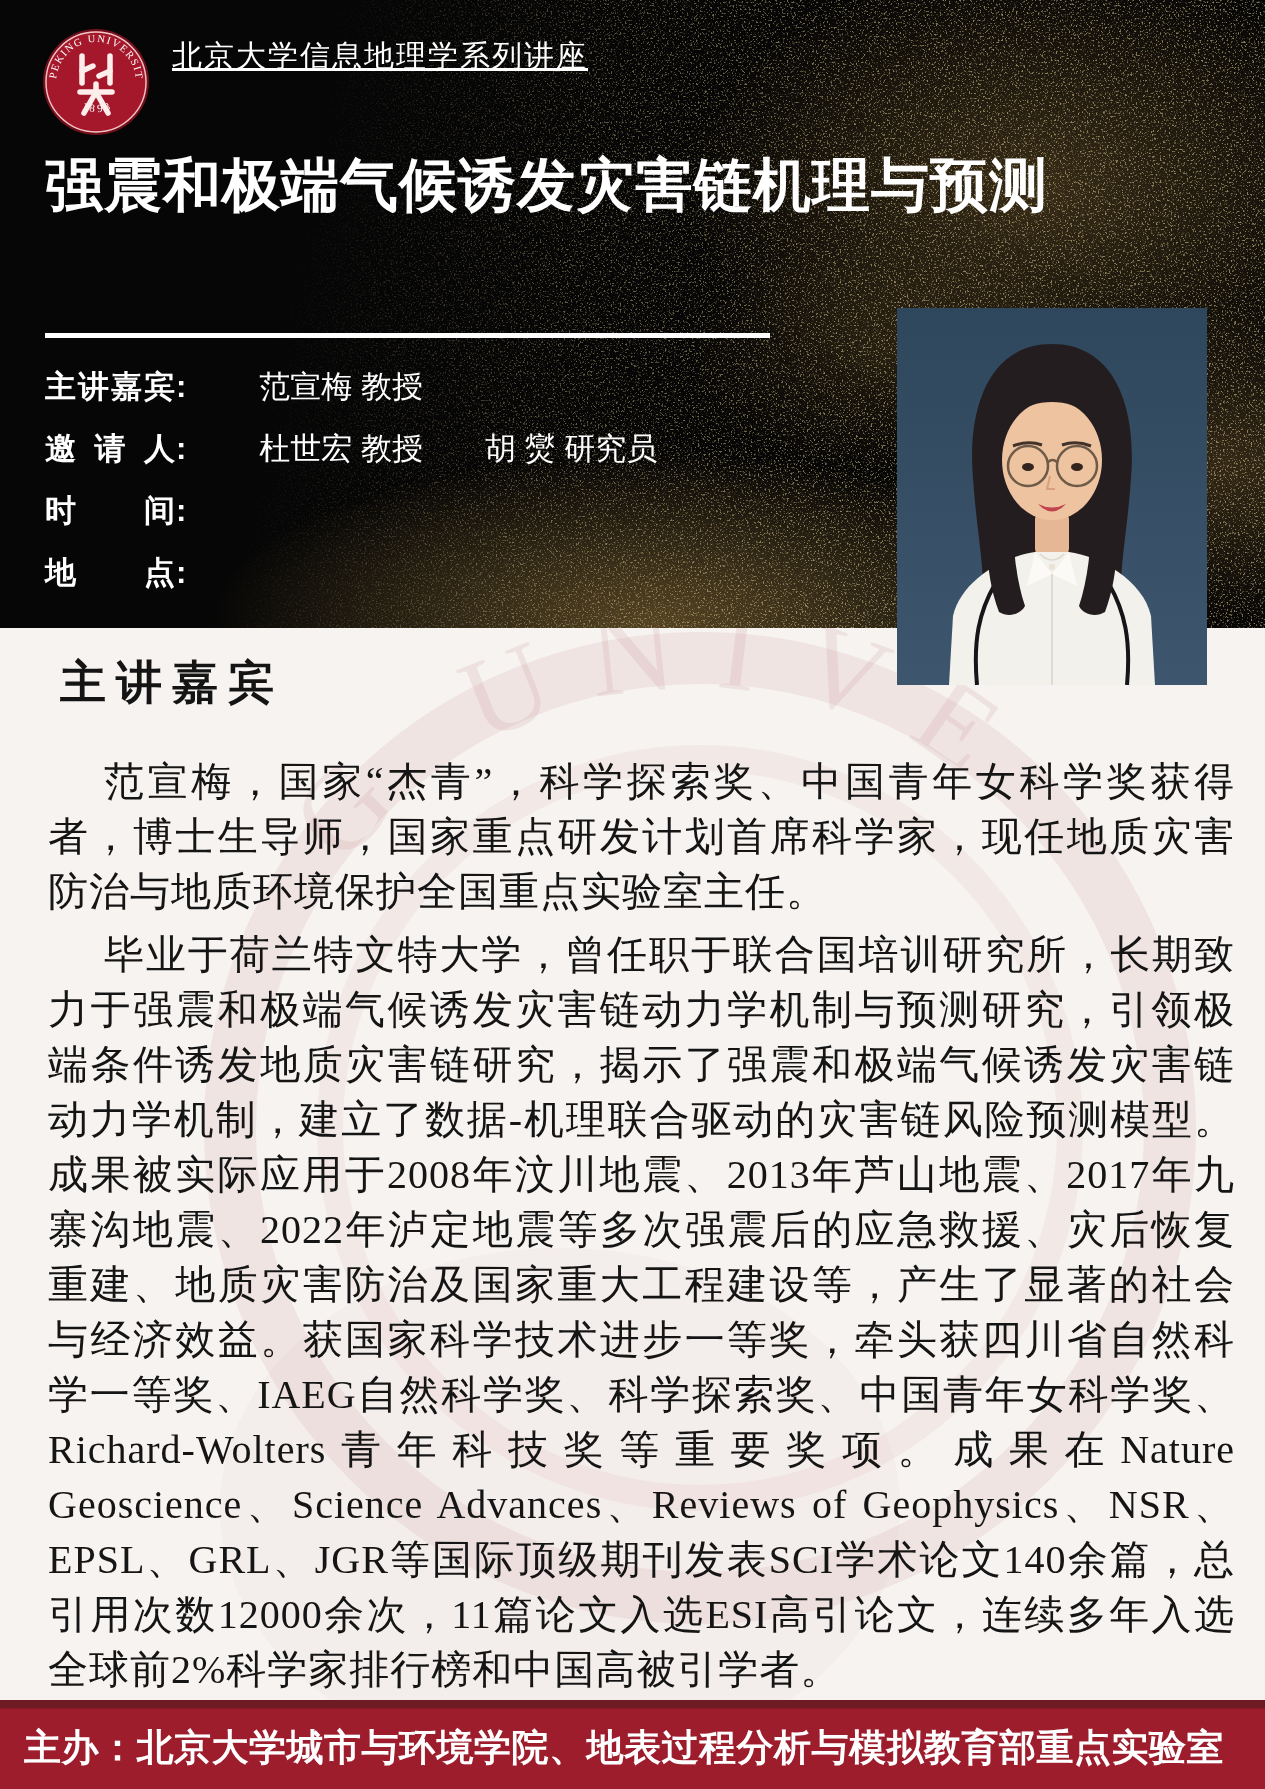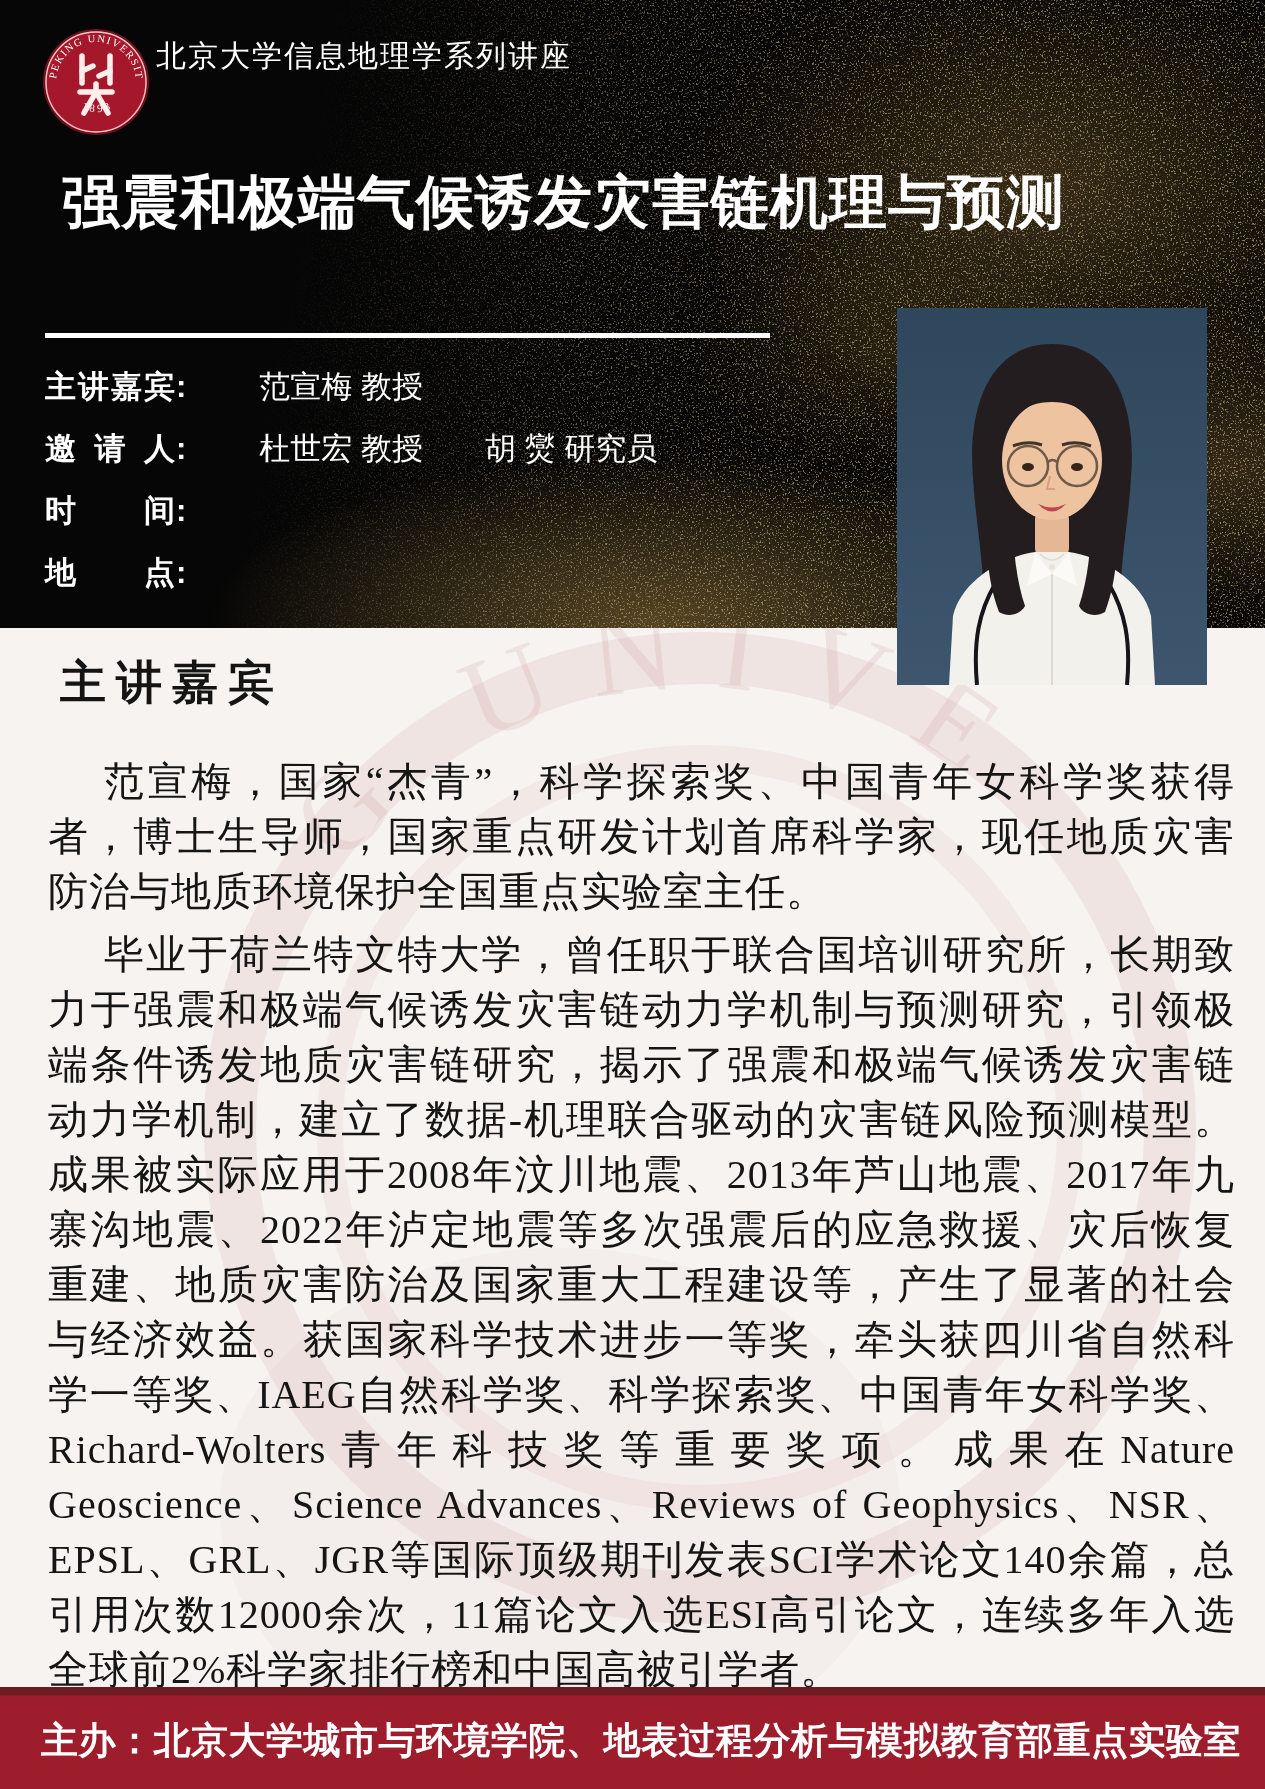--- a/index.html
+++ b/index.html
@@ -20,25 +20,25 @@
       radial-gradient(ellipse 280px 170px at 70% 56%, rgba(92,72,36,0.32), rgba(0,0,0,0) 70%);
   }
   .hero-noise{
     position:absolute;top:0;left:0;width:1265px;height:628px;
     opacity:.55;
     -webkit-mask-image:linear-gradient(100deg, transparent 24%, rgba(0,0,0,.75) 46%, #000 68%);
     mask-image:linear-gradient(100deg, transparent 24%, rgba(0,0,0,.75) 46%, #000 68%);
   }
   .brand{position:absolute;top:26px;left:40px;display:flex;align-items:flex-start;}
   .brand-logo{width:112px;height:112px;flex:0 0 auto;}
-  .brand-text{margin-left:4px;color:#ffffff;}
+  .brand-text{margin-left:20px;color:#ffffff;text-decoration:underline;}
   .brand-zh{font-size:30px;letter-spacing:2px;margin-top:10px;font-weight:400;}
   .brand-en{font-size:27px;margin-top:6px;}
   .main-title{
-    position:absolute;top:150px;left:45px;width:1100px;margin:17px;
+    position:absolute;top:150px;left:45px;width:1100px;margin:0;
     color:#ffffff;font-family:"Liberation Sans", sans-serif;
     font-size:58px;font-weight:900;letter-spacing:1px;line-height:1.2;
   }
   .divider{position:absolute;top:333px;left:45px;width:725px;height:5px;background:#ffffff;}
   .info{position:absolute;top:369px;left:45px;color:#ffffff;font-family:"Liberation Sans", sans-serif;}
   .info-row{display:flex;align-items:baseline;font-size:31px;line-height:36px;margin-bottom:26px;white-space:nowrap;}
   .ilabel{display:inline-block;width:130px;font-weight:700;text-align:justify;text-align-last:justify;}
   .icolon{font-weight:700;margin-left:1px;margin-right:36px;}
   .ivalue{font-weight:400;margin-left:37px;}
 
@@ -55,23 +55,23 @@
   }
   .bio-text{
     position:relative;margin:40px 22px 0 40px;
     font-size:40px;line-height:55px;color:#151515;
     text-align:justify;letter-spacing:1px;
   }
   .bio-text p{margin:8px;text-indent:1.4em;}
 
   
   .footer-bar{
-    position:absolute;left:0;bottom:0;width:1265px;height:102px;box-sizing:border-box;
+    position:absolute;left:0;bottom:0;width:1265px;height:89px;box-sizing:border-box;
     background:linear-gradient(#6f1b24 0px, #6f1b24 8px, #9e1d2c 9px, #9e1d2c 100%);
-    display:flex;align-items:center;padding:6px 24px 0 24px;justify-content:flex-end;
+    display:flex;align-items:center;padding:6px 24px 0 24px;
   }
   .footer-text{color:#ffffff;font-size:37px;font-weight:700;letter-spacing:0.5px;white-space:nowrap;}
 </style>
 </head>
 <body>
 
 <div class="poster">
 
   <header class="hero">
     <svg class="hero-noise" width="1265" height="628">

